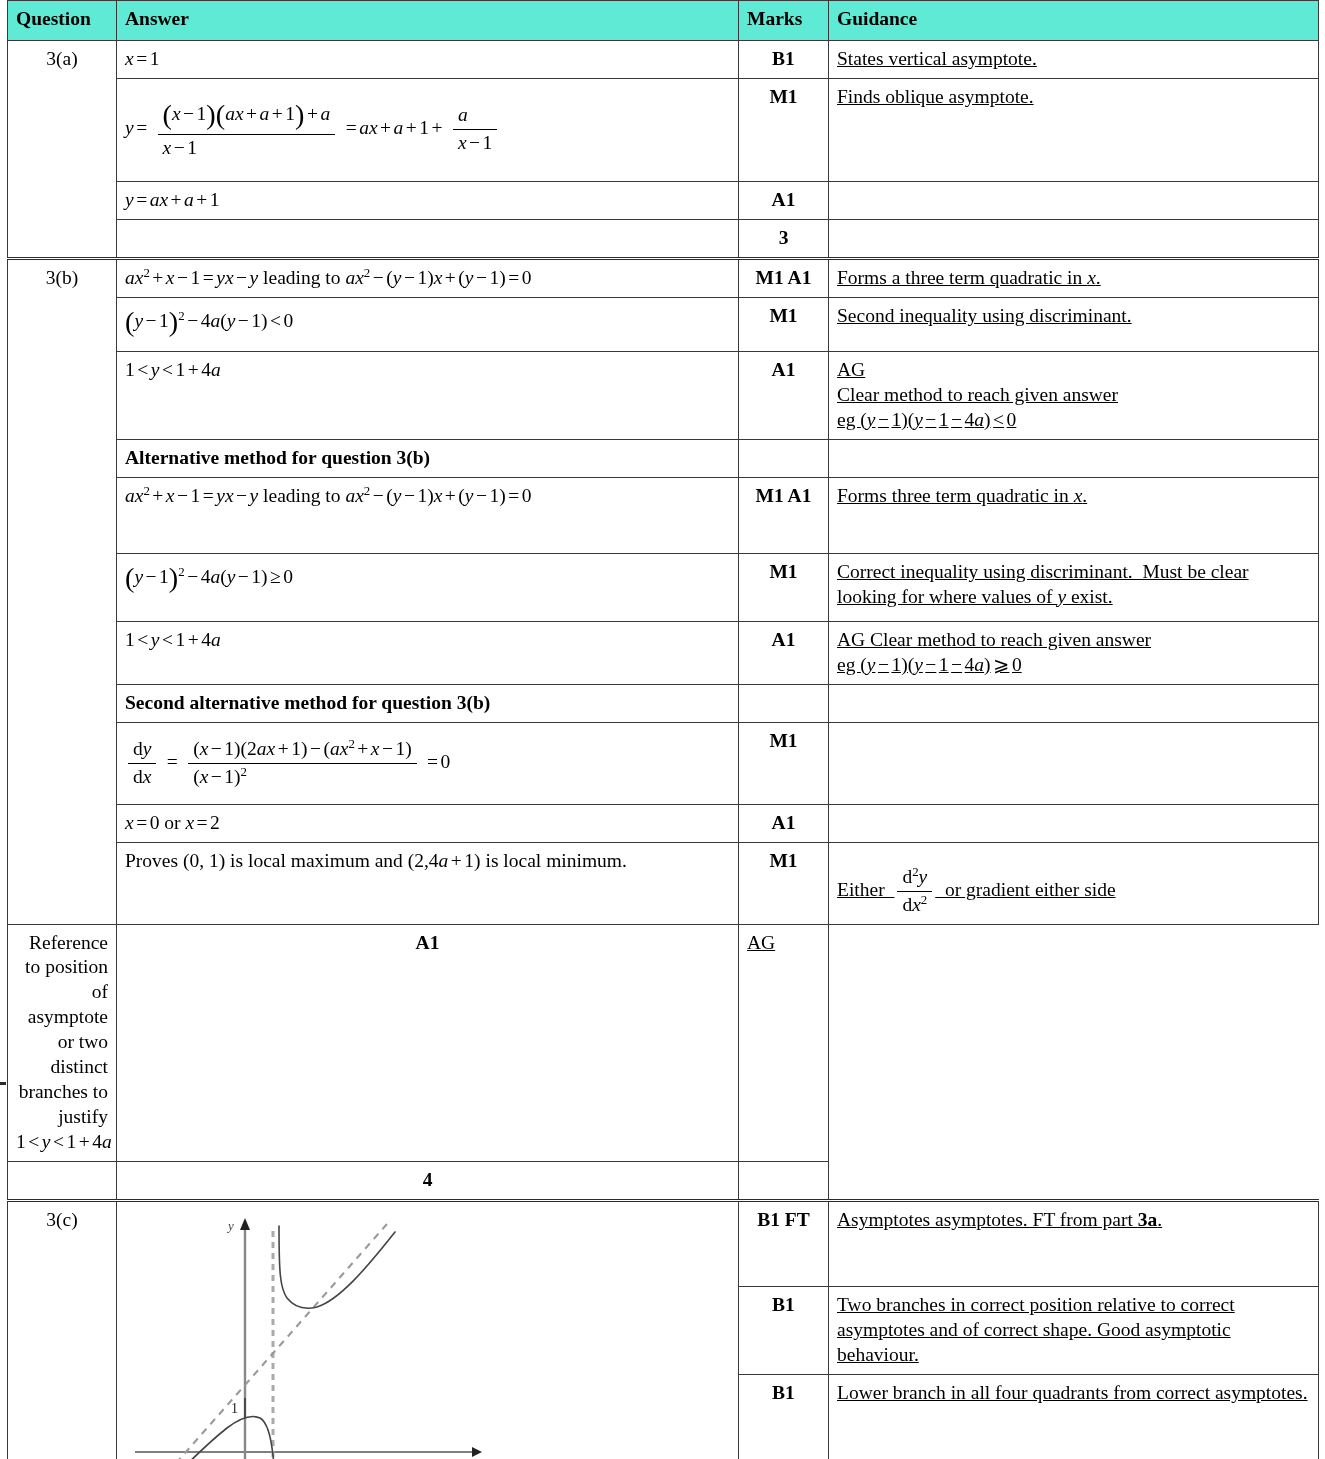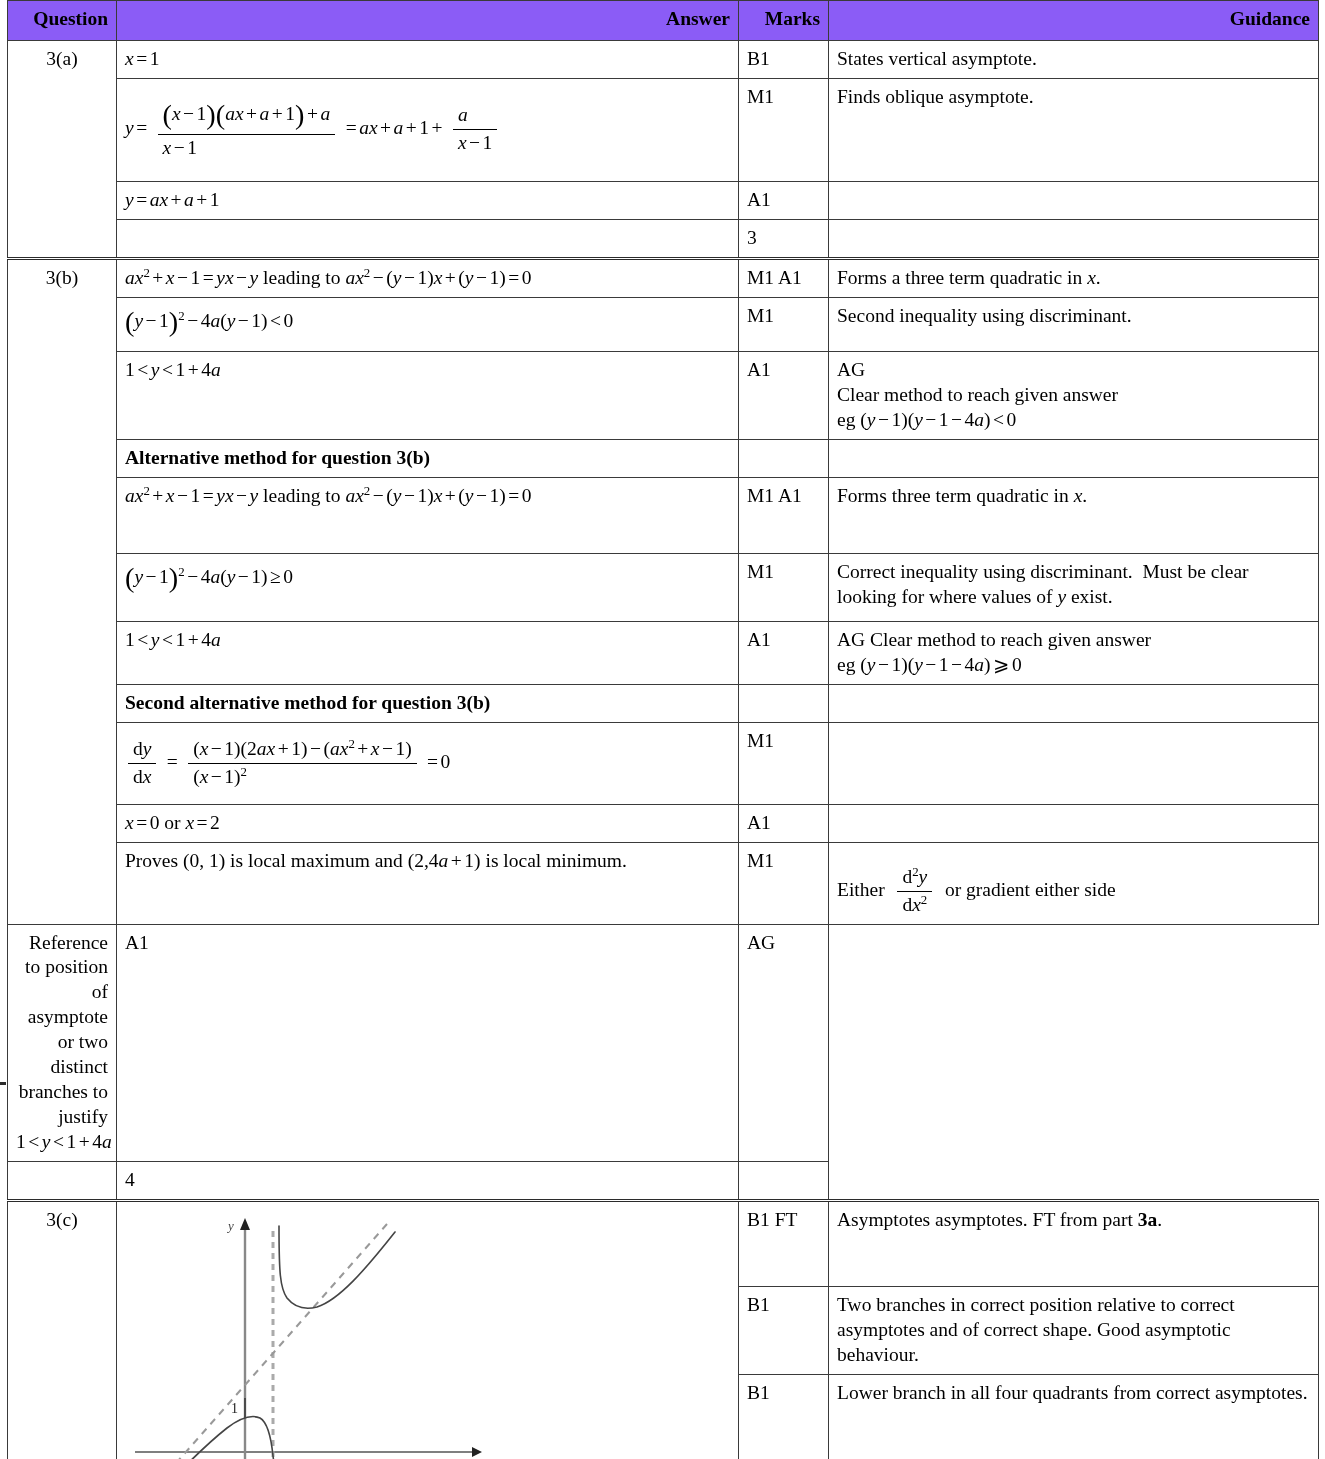--- a/index.html
+++ b/index.html
@@ -31,44 +31,44 @@
   col.c-g { width: 490px; }
 
   table.ms th, table.ms td {
     border: 1px solid #3a3a3a;
     vertical-align: top;
     padding: 6px 8px 6px 8px;
     font-size: 19.5px;
     line-height: 1.28;
   }
   thead th {
-    background: #8b5cf6;
-    text-align: right;
+    background: #5eead4;
+    text-align: left;
     font-weight: bold;
     font-size: 20px;
     height: 40px;
     vertical-align: middle;
     padding-top: 8px;
   }
   
   td.q {
     text-align: center;
     padding-top: 9px;
     font-size: 20px;
   }
   td.a { text-align: left; }
   td.m {
-    text-align: left;
-    font-weight: normal;
+    text-align: center;
+    font-weight: bold;
     padding-top: 9px;
     padding-right: 10px;
     font-size: 20px;
     white-space: nowrap;
   }
-  td.g { text-align: left; padding-left: 10px; padding-top: 8px; }
+  td.g { text-align: left; padding-left: 10px; padding-top: 8px; text-decoration: underline; }
 
   
   tr.part-sep > td { border-top: 3px double #2b2b2b; }
 
   .bold { font-weight: bold; }
   .mathline { font-style: normal; padding: 4px 0 4px 0; }
 
   
   .mi { font-style: italic; font-family: "Liberation Serif", serif; }
   .mn, .mo { font-style: normal; }

